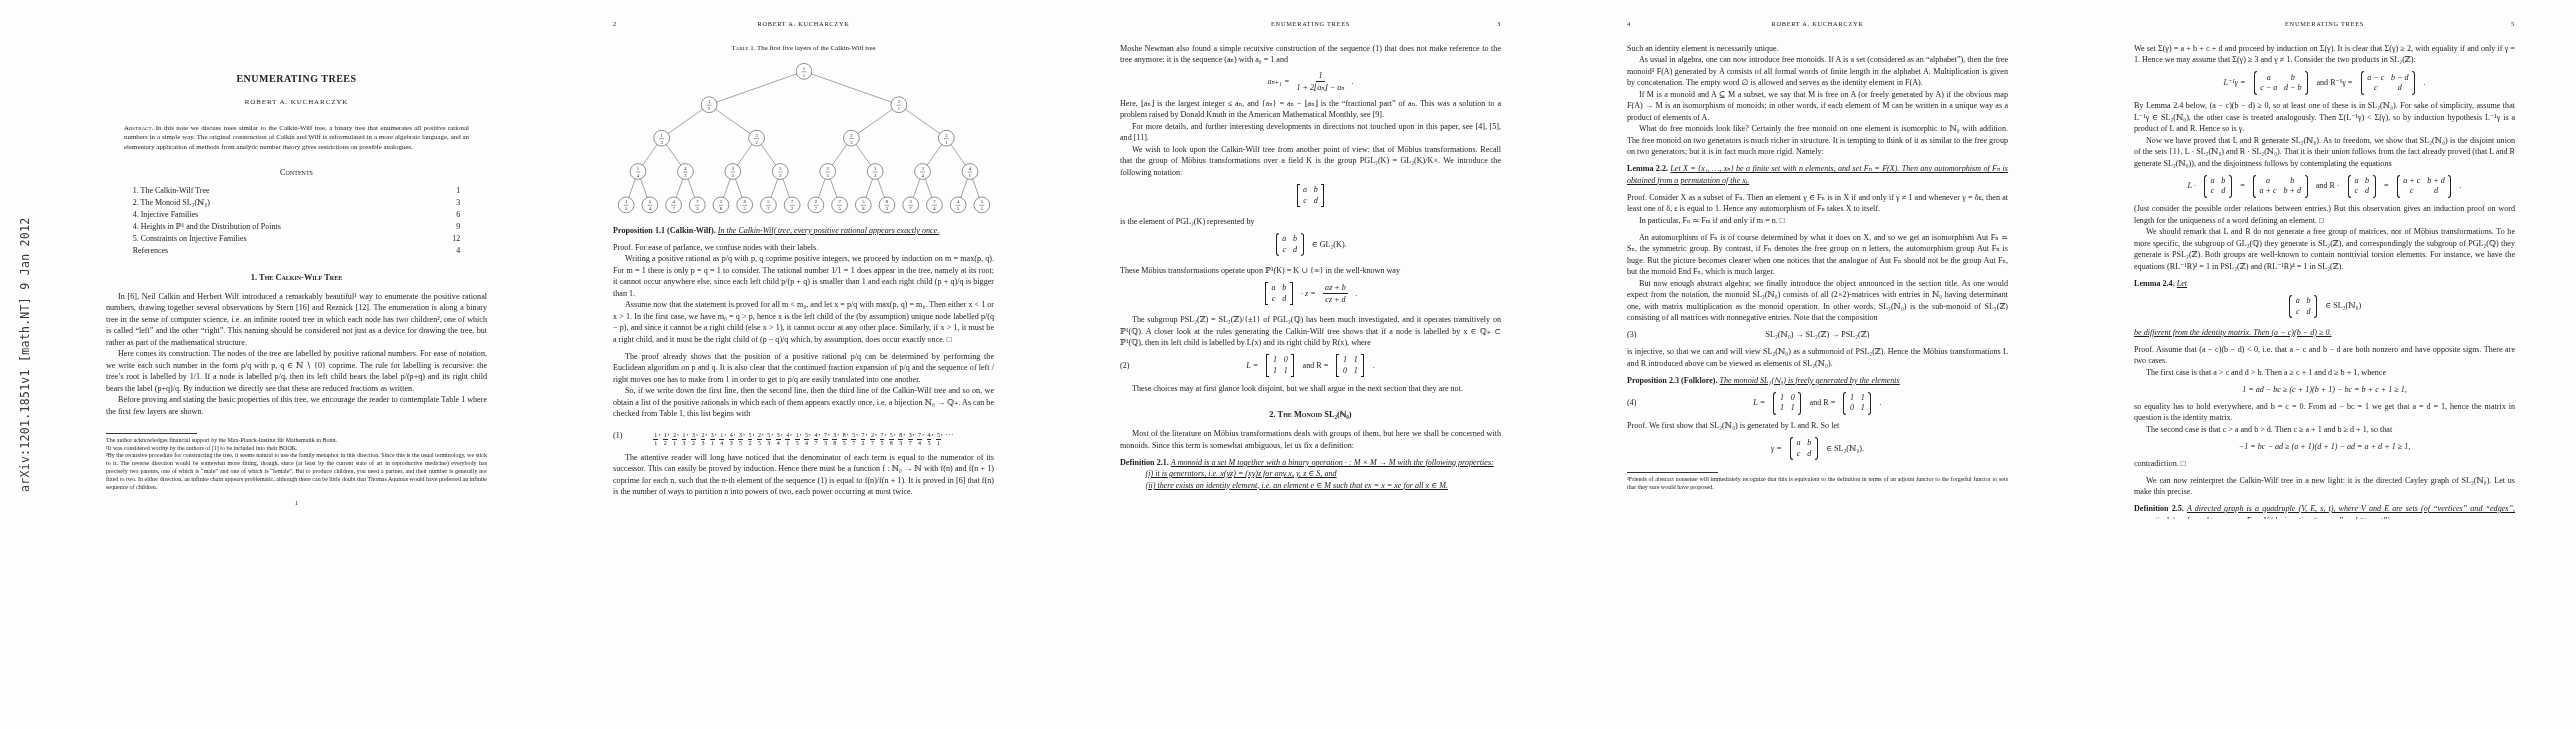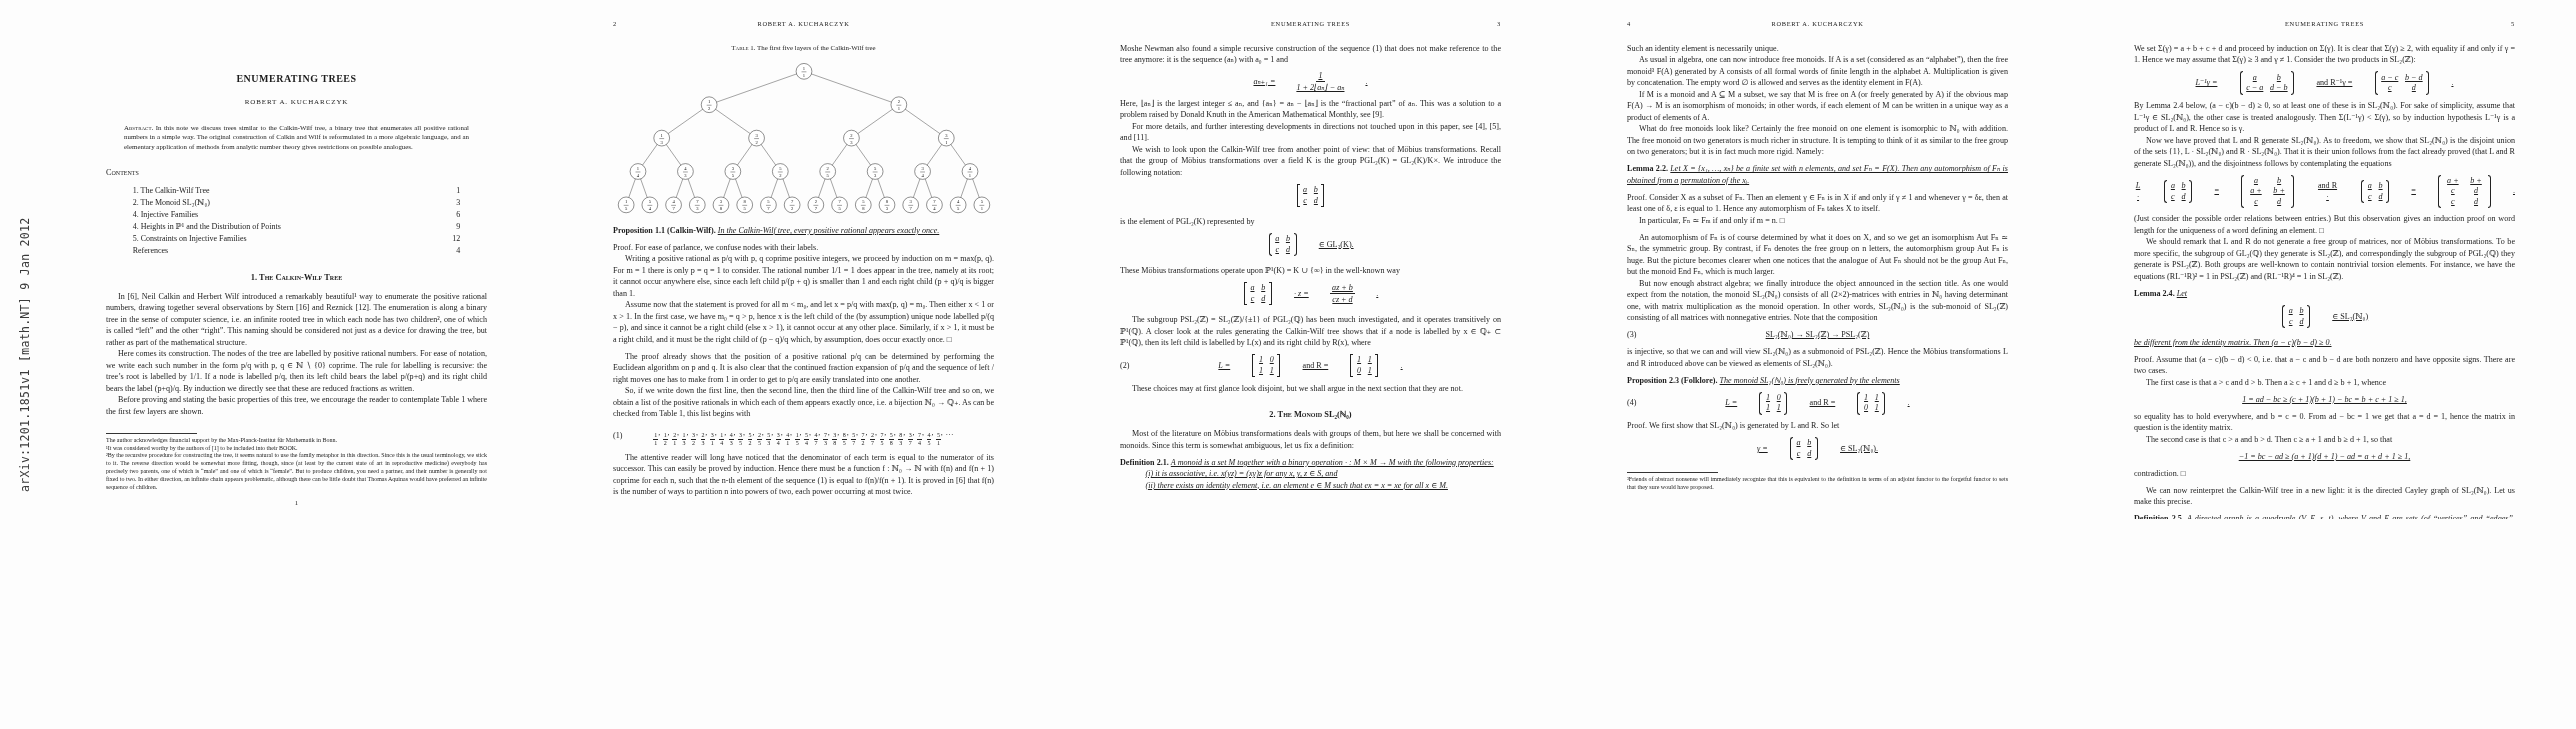--- a/index.html
+++ b/index.html
@@ -18,37 +18,37 @@
   .pagehead { position:absolute; top:19.4px; left:63px; right:63px; display:flex;
     font-size:6.4px; letter-spacing:0.7px; color:#222; }
   .ph-l { width:36px; text-align:left; }
   .ph-c { flex:1; text-align:center; }
   .ph-r { width:36px; text-align:right; }
 
   .title { text-align:center; font-weight:bold; font-size:10px; letter-spacing:0.5px; margin-top:29px; }
   .author { text-align:center; font-size:7px; letter-spacing:0.9px; margin-top:12px; }
   .abstract { font-size:6.9px; line-height:1.38; margin:14.6px 18px 0 18px; }
   .abstract .ablabel { font-variant:small-caps; }
-  .contents-title { font-variant:small-caps; font-size:8.2px; margin-top:16px; }
+  .contents-title { text-align:center; font-variant:small-caps; font-size:8.2px; margin-top:16px; }
   .toc { width:86%; margin:6px auto 0 auto; font-size:8px; }
   .toc-row { display:flex; justify-content:space-between; line-height:1.5; }
   .toc-label { text-align:left; }
   .toc-page { text-align:right; }
 
   .section-title { text-align:center; font-variant:small-caps; font-size:8.4px; margin:14.6px 0 7.3px 0; }
   .para { text-indent:12px; }
   .para.noindent { text-indent:0; }
   .thmhead { font-weight:bold; }
   .thmbody { font-style:italic;text-decoration:underline; }
   .prooflabel { }
   .thmpara { margin-top:5.5px; }
 
   .disp { position:relative; text-align:center; margin:5.5px 0; }
   .eq-label { position:absolute; left:0; top:50%; transform:translateY(-50%); font-style:normal; }
-  .eq-body { display:inline-flex; align-items:center; gap:21px; font-style:italic;text-decoration:underline; }
+  .eq-body { display:inline-flex; align-items:center; gap:7px; font-style:italic; }
   .eq-body .plain { font-style:normal; }
 
   .mat { display:inline-flex; align-items:stretch; vertical-align:middle; margin:0 1.2px; }
   .mat .cells { display:grid; grid-template-columns:auto auto; column-gap:6.7px; row-gap:0.6px;
     padding:1.2px 3.6px; text-align:center; font-style:italic; line-height:1.25; }
   .fence { width:3px; }
   .fence.l.paren { border:0.7px solid #222; border-right:none; border-radius:5.5px 0 0 5.5px; }
   .fence.r.paren { border:0.7px solid #222; border-left:none; border-radius:0 5.5px 5.5px 0; }
   .fence.l.bracket { border:0.7px solid #222; border-right:none; }
   .fence.r.bracket { border:0.7px solid #222; border-left:none; }
@@ -586,21 +586,21 @@
         </span>
       </div>
       <p class="para">These choices may at first glance look disjoint, but we shall argue in the next section that they are not.</p>
 
       <h2 class="section-title">2. The Monoid SL₂(ℕ₀)</h2>
       <p class="para">Most of the literature on Möbius transformations deals with groups of them, but here we shall be concerned with monoids. Since this term is somewhat ambiguous, let us fix a definition:</p>
       <p class="para noindent thmpara">
         <span class="thmhead">Definition 2.1.</span>
         <span class="thmbody">A monoid is a set M together with a binary operation · : M × M → M with the following properties:</span>
       </p>
-      <p class="para list-item thmbody">(i) it is associative, i.e. x(yz) = (xy)z for any x, y, z ∈ S, and</p>
+      <p class="para list-item thmbody">(i) it is generators, i.e. x(yz) = (xy)z for any x, y, z ∈ S, and</p>
       <p class="para list-item thmbody">(ii) there exists an identity element, i.e. an element e ∈ M such that ex = x = xe for all x ∈ M.</p>
     </section>
 
     <section class="page">
       <div class="pagehead">
         <span class="ph-l">4</span>
         <span class="ph-c">ROBERT A. KUCHARCZYK</span>
         <span class="ph-r"></span>
       </div>
 

